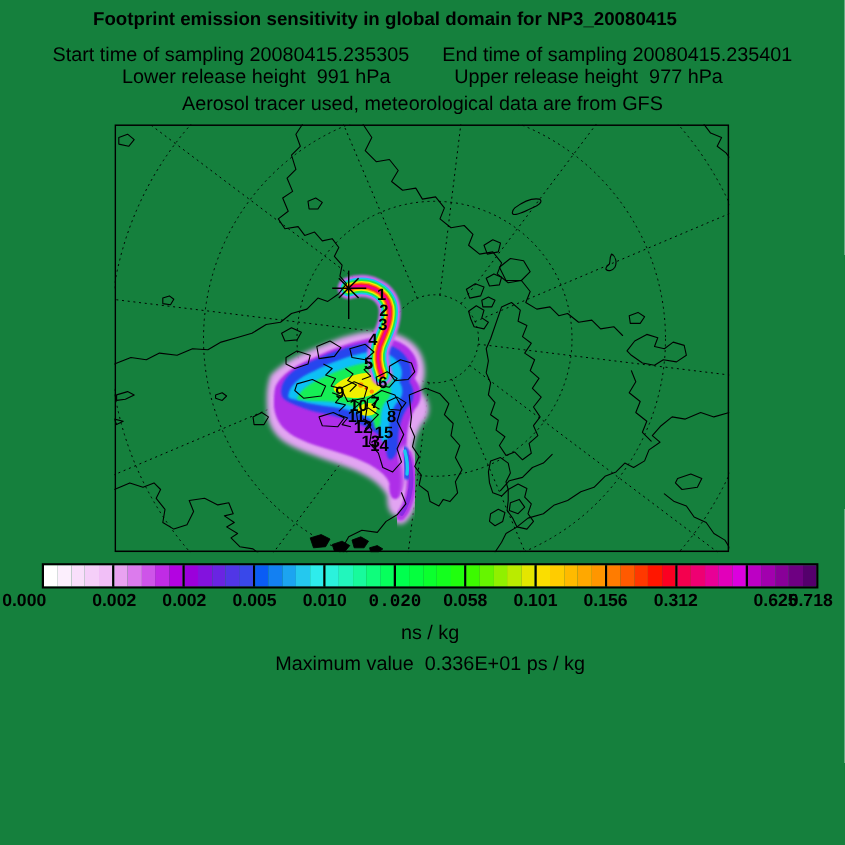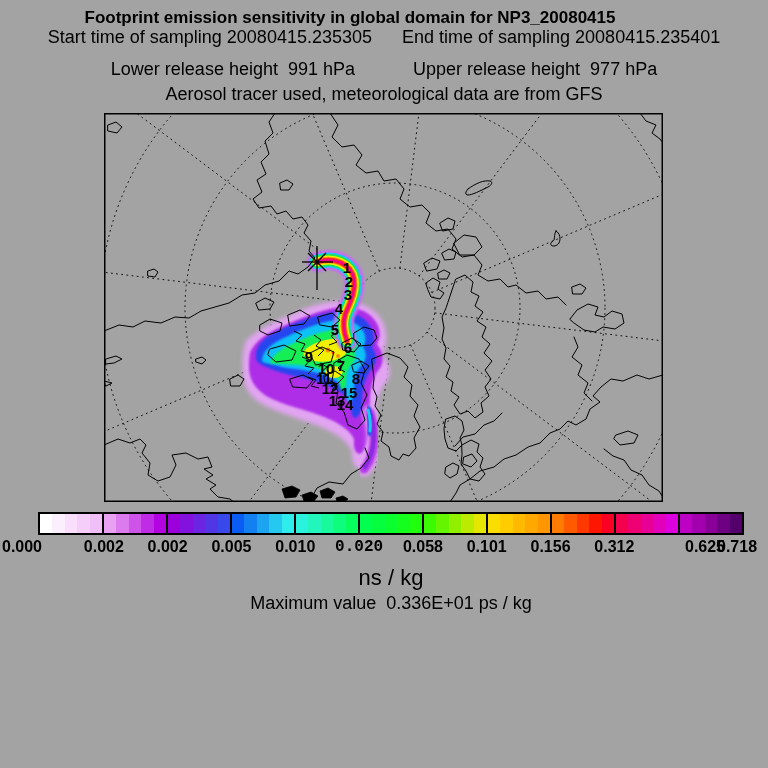--- a/index.html
+++ b/index.html
@@ -1,32 +1,32 @@
 <!DOCTYPE html>
 <html><head>
 <meta charset="utf-8">
 <style>
   html,body{margin:0;padding:0;background:#fff}
-  .page{position:relative;width:768px;height:768px;background:#a3a3a3;overflow:hidden;
+  .page{position:relative;width:768px;height:768px;background:#15803d;overflow:hidden;
         font-family:"Liberation Sans",sans-serif;color:#000}
   .hdr{position:absolute;text-align:center;white-space:pre}
   .hdr-title{top:8px;left:0;width:700px;font-size:17px;font-weight:bold}
   .hdr-row{position:absolute;left:0;width:768px;display:flex;justify-content:center;font-size:18px}
   .hdr-row span{white-space:pre}
-  #row-time{top:27px;column-gap:40px;gap:30px}
+  #row-time{top:39px;column-gap:40px;gap:30px}
   #row-height{top:59px;column-gap:58px;gap:58px}
   .hdr-tracer{top:84px;left:0;width:768px;font-size:18px}
   #map-wrap{position:absolute;left:104px;top:113px;width:559px;height:389px}
   #cbar{position:absolute;left:38px;top:512px;width:702px;height:19px;border:2px solid #000;display:flex}
   .cb-seg{flex:1;display:flex}
   .cb-seg + .cb-seg{border-left:2px solid #000}
   .cb-cell{flex:1}
   .cb-tick{position:absolute;top:538px;transform:translateX(-50%);
            font-size:16px;font-weight:bold;white-space:pre}
-  .cb-units{position:absolute;left:38px;top:565px;width:706px;text-align:center;font-size:22px;white-space:pre}
+  .cb-units{position:absolute;left:38px;top:565px;width:706px;text-align:center;font-size:18px;white-space:pre}
   .max-line{position:absolute;left:38px;top:593px;width:706px;text-align:center;font-size:18px;white-space:pre}
   svg{display:block}
   .coast{fill:none;stroke:#000;stroke-width:1;stroke-linejoin:round;stroke-linecap:round}
   .lake{fill:#000;stroke:#000;stroke-width:0.8}
   .clutter{fill:none;stroke:#000;stroke-width:1;stroke-linejoin:round}
   .grid{fill:none;stroke:#000;stroke-width:0.9;stroke-dasharray:1.8 3.4}
   .band{fill:none;stroke-linecap:round;stroke-linejoin:round}
   .daynum{font-family:"Liberation Sans",sans-serif;font-size:15px;font-weight:bold;fill:#000;text-anchor:middle}
   .star{stroke:#000;stroke-width:1.3}
 </style>

